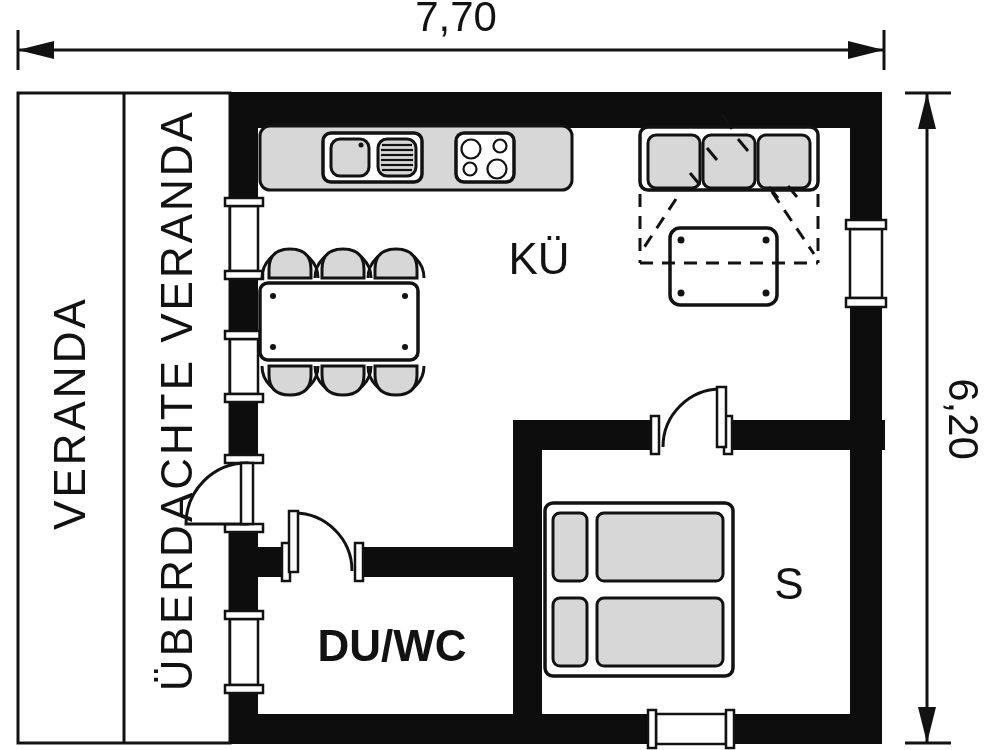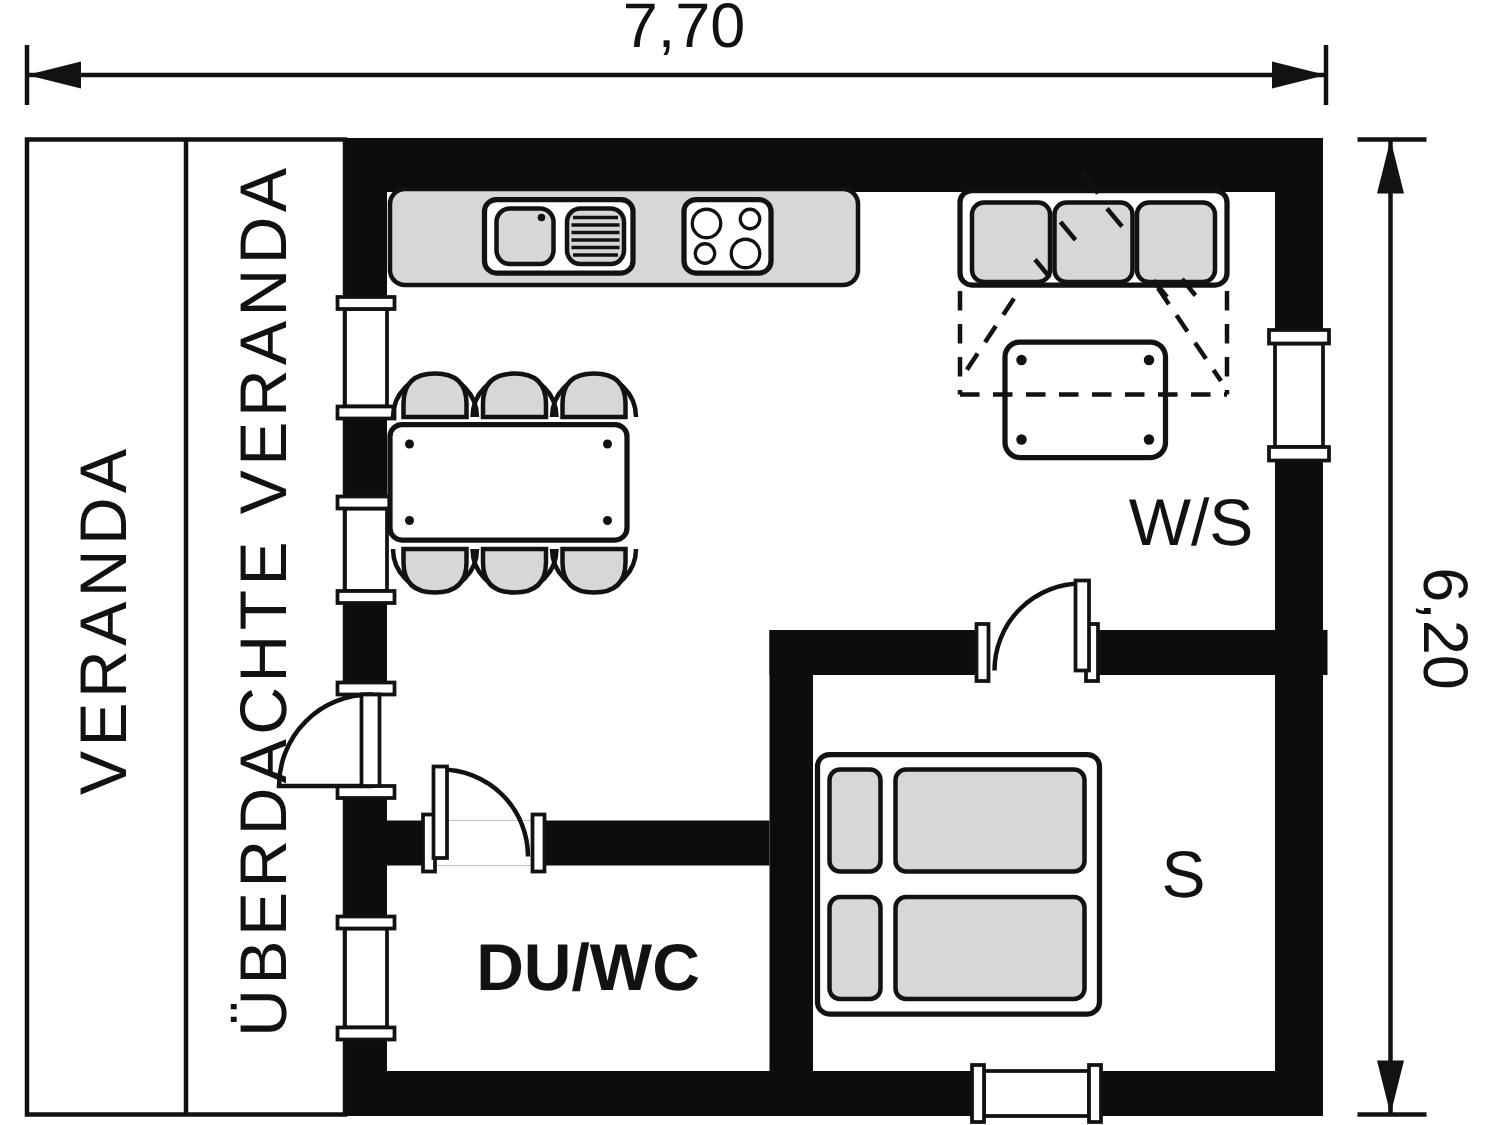--- a/index.html
+++ b/index.html
@@ -212,16 +212,16 @@
     <line class="ln3" x1="905" y1="743" x2="951" y2="743"></line>
     <polygon class="arrow" points="927,93 918,129 936,129"></polygon>
     <polygon class="arrow" points="927,743 918,707 936,707"></polygon>
   </g>
 </svg>
 
   <div class="lbl dim lbl-dimw">7,70</div>
   <div class="lbl dim rot-cw lbl-dimh">6,20</div>
   <div class="lbl room rot-ccw lbl-veranda">VERANDA</div>
   <div class="lbl room rot-ccw lbl-covered">ÜBERDACHTE VERANDA</div>
-  <div class="lbl room lbl-ws">W/S</div>
+  <div class="lbl room lbl-kitchen">KÜ</div>
   <div class="lbl room lbl-duwc">DU/WC</div>
   <div class="lbl room lbl-s">S</div>
 </div>
 
 </body></html>

